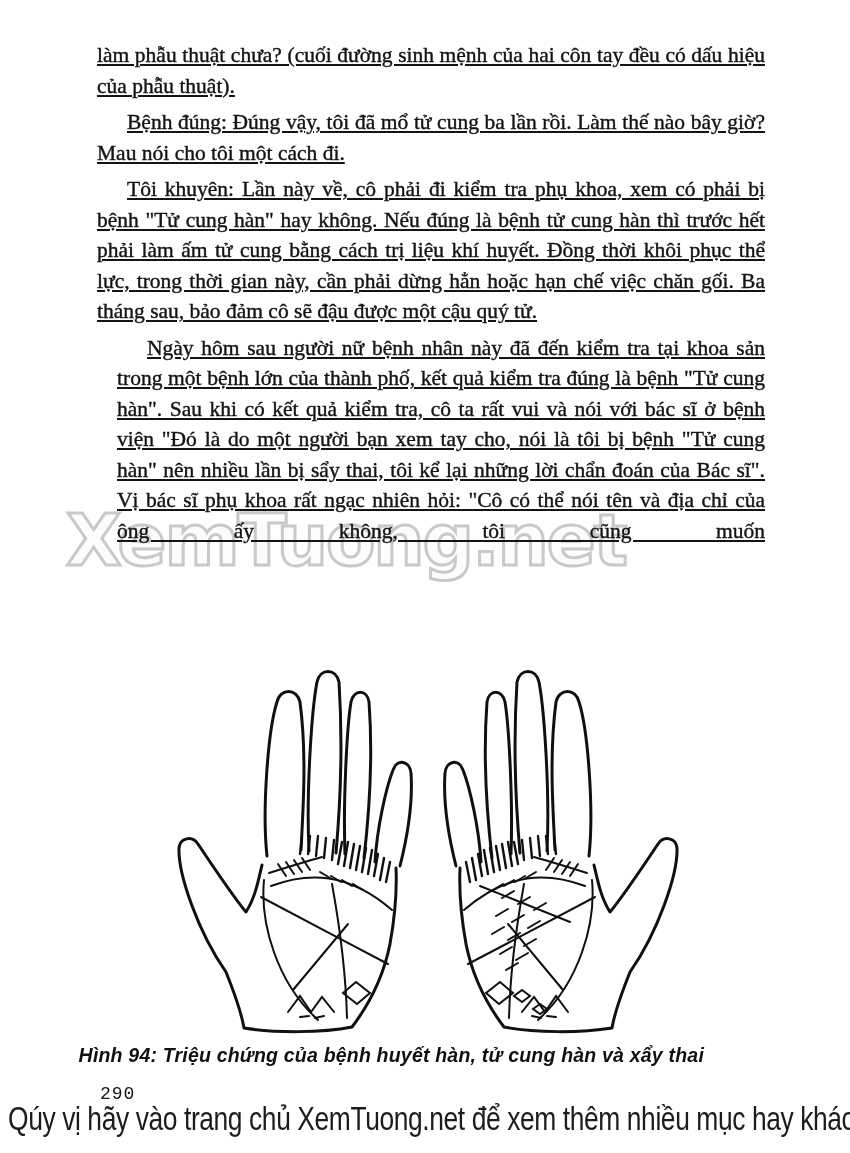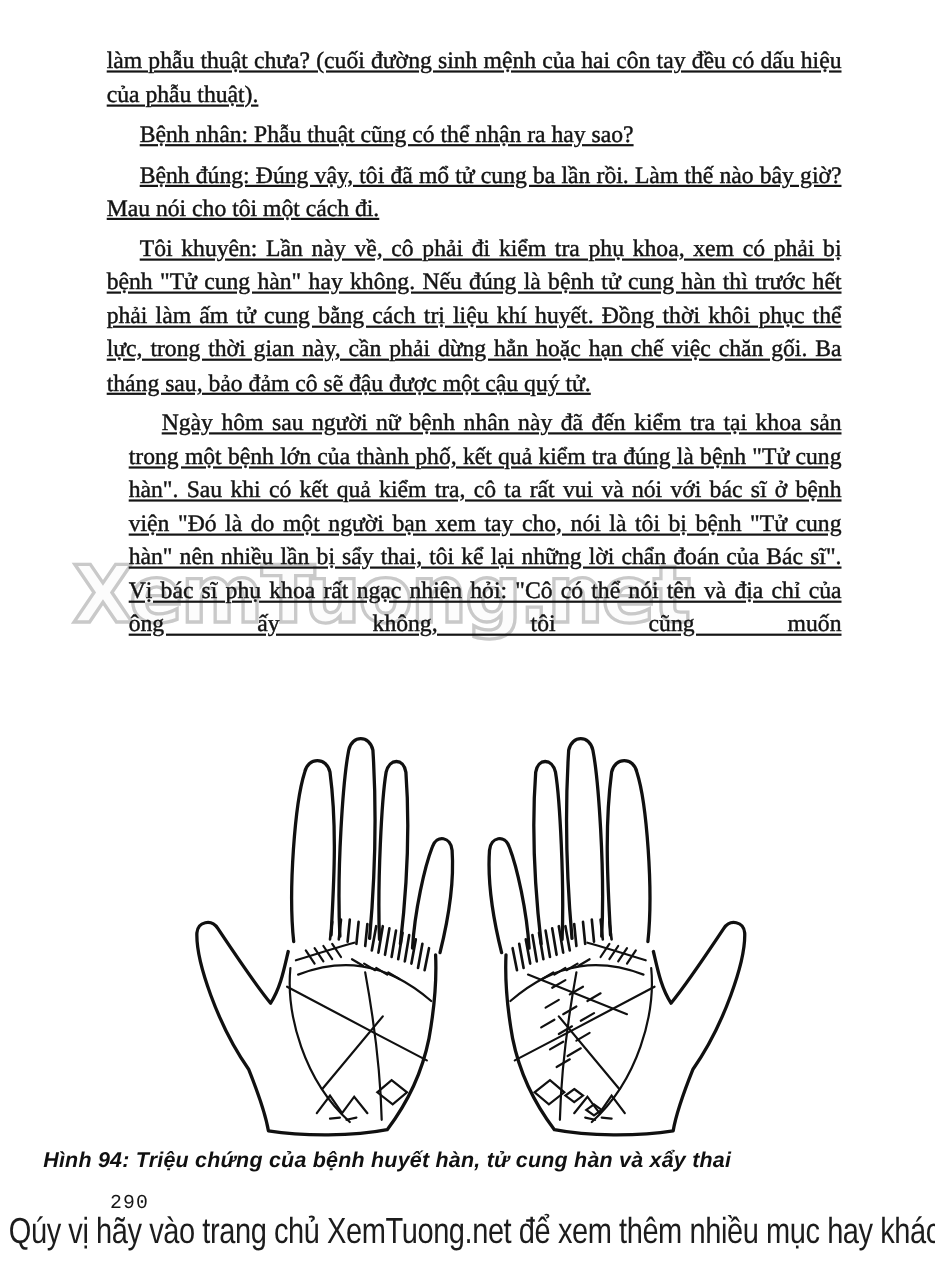--- a/index.html
+++ b/index.html
@@ -28,21 +28,21 @@
   .body-text p.indent{text-indent:30px;}
   .body-text p.force-last{text-align-last:justify;margin-left:20px;}
   
   .hands-figure{position:absolute;left:150px;top:660px;width:560px;height:380px;z-index:1;margin:0;}
   .hands-figure svg{display:block;width:100%;height:100%;}
   .hands-figure .o{fill:none;stroke:#101010;stroke-width:3;stroke-linecap:round;stroke-linejoin:round;}
   .hands-figure .l{fill:none;stroke:#101010;stroke-width:2;stroke-linecap:round;}
   .hands-figure .h{fill:none;stroke:#101010;stroke-width:2.4;stroke-linecap:round;}
   .figure-caption{
     position:absolute;left:0;top:1044px;width:704px;z-index:1;
-    text-align:center;font-family:"Liberation Sans",sans-serif;
+    text-align:right;font-family:"Liberation Sans",sans-serif;
     font-weight:bold;font-style:italic;font-size:19.5px;color:#101010;
     letter-spacing:0.2px;
   }
   
   .page-number{
     position:absolute;left:100px;top:1084px;z-index:2;
     font-family:Liberation Mono, monospace;font-size:18px;color:#161616;
     letter-spacing:1px;
   }
   .footer-line{
@@ -54,21 +54,20 @@
 </style>
 </head>
 <body>
 
 <div class="page">
 
   <div class="watermark">XemTuong.net</div>
 
   <main class="body-text">
     <p>làm phẫu thuật chưa? (cuối đường sinh mệnh của hai côn tay đều có dấu hiệu của phẫu thuật).</p>
-    <p class="indent">Bệnh nhân: Phẫu thuật cũng có thể nhận ra hay sao?</p>
     <p class="indent">Bệnh đúng: Đúng vậy, tôi đã mổ tử cung ba lần rồi. Làm thế nào bây giờ? Mau nói cho tôi một cách đi.</p>
     <p class="indent">Tôi khuyên: Lần này về, cô phải đi kiểm tra phụ khoa, xem có phải bị bệnh "Tử cung hàn" hay không. Nếu đúng là bệnh tử cung hàn thì trước hết phải làm ấm tử cung bằng cách trị liệu khí huyết. Đồng thời khôi phục thể lực, trong thời gian này, cần phải dừng hẳn hoặc hạn chế việc chăn gối. Ba tháng sau, bảo đảm cô sẽ đậu được một cậu quý tử.</p>
     <p class="indent force-last">Ngày hôm sau người nữ bệnh nhân này đã đến kiểm tra tại khoa sản trong một bệnh lớn của thành phố, kết quả kiểm tra đúng là bệnh "Tử cung hàn". Sau khi có kết quả kiểm tra, cô ta rất vui và nói với bác sĩ ở bệnh viện "Đó là do một người bạn xem tay cho, nói là tôi bị bệnh "Tử cung hàn" nên nhiều lần bị sẩy thai, tôi kể lại những lời chẩn đoán của Bác sĩ". Vị bác sĩ phụ khoa rất ngạc nhiên hỏi: "Cô có thể nói tên và địa chỉ của ông ấy không, tôi cũng muốn</p>
   </main>
 
   <figure class="hands-figure">
     <svg viewBox="0 0 560 380" aria-hidden="true">
       <defs>
         <g id="hand">
 

